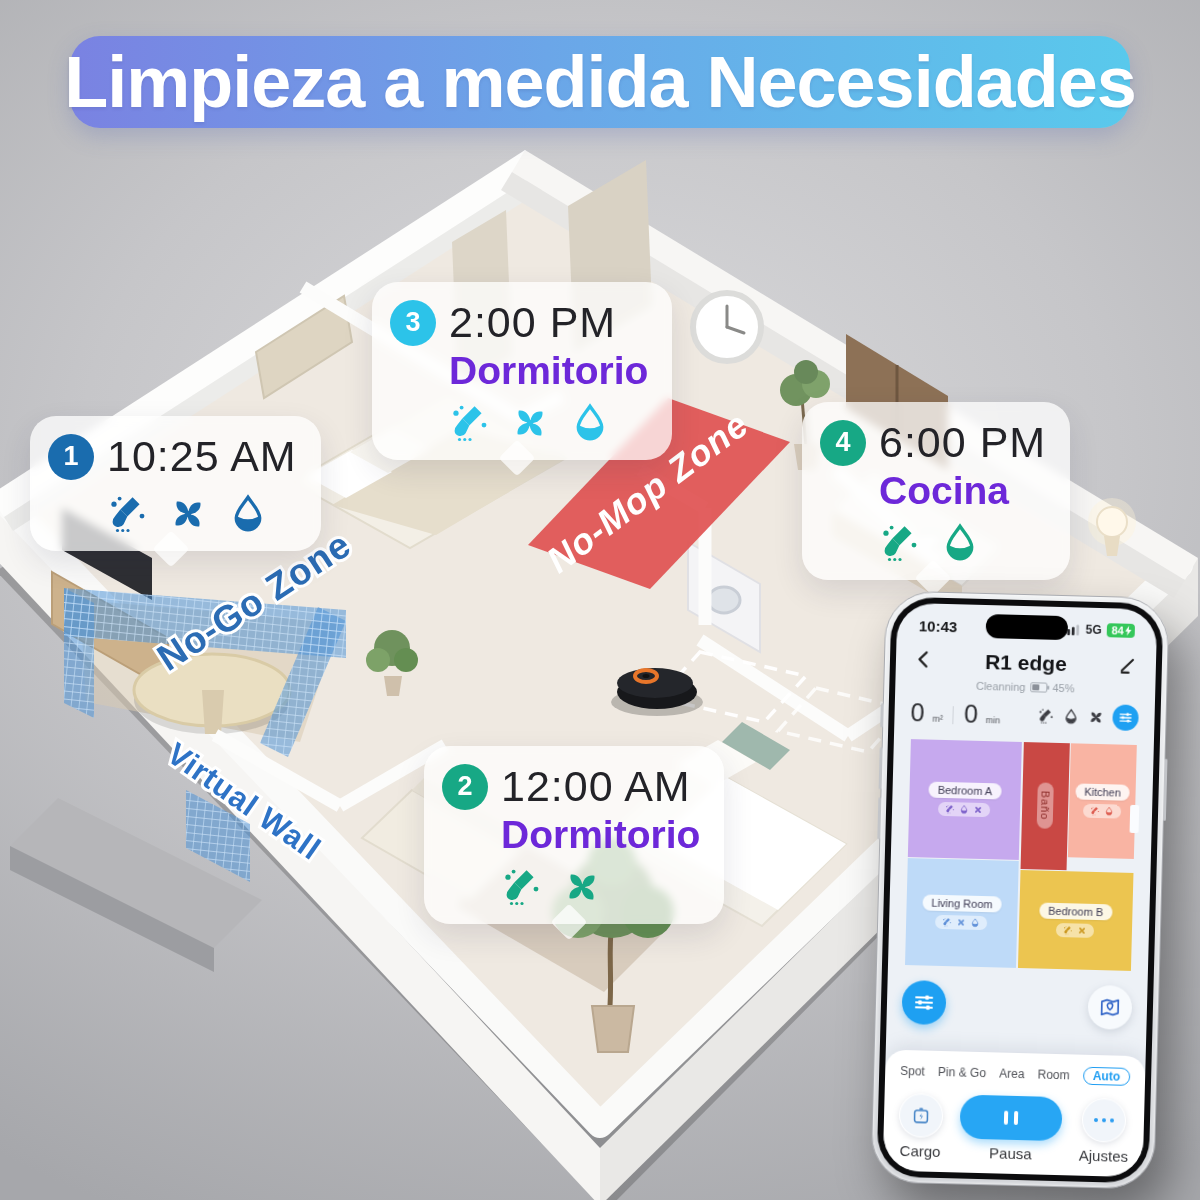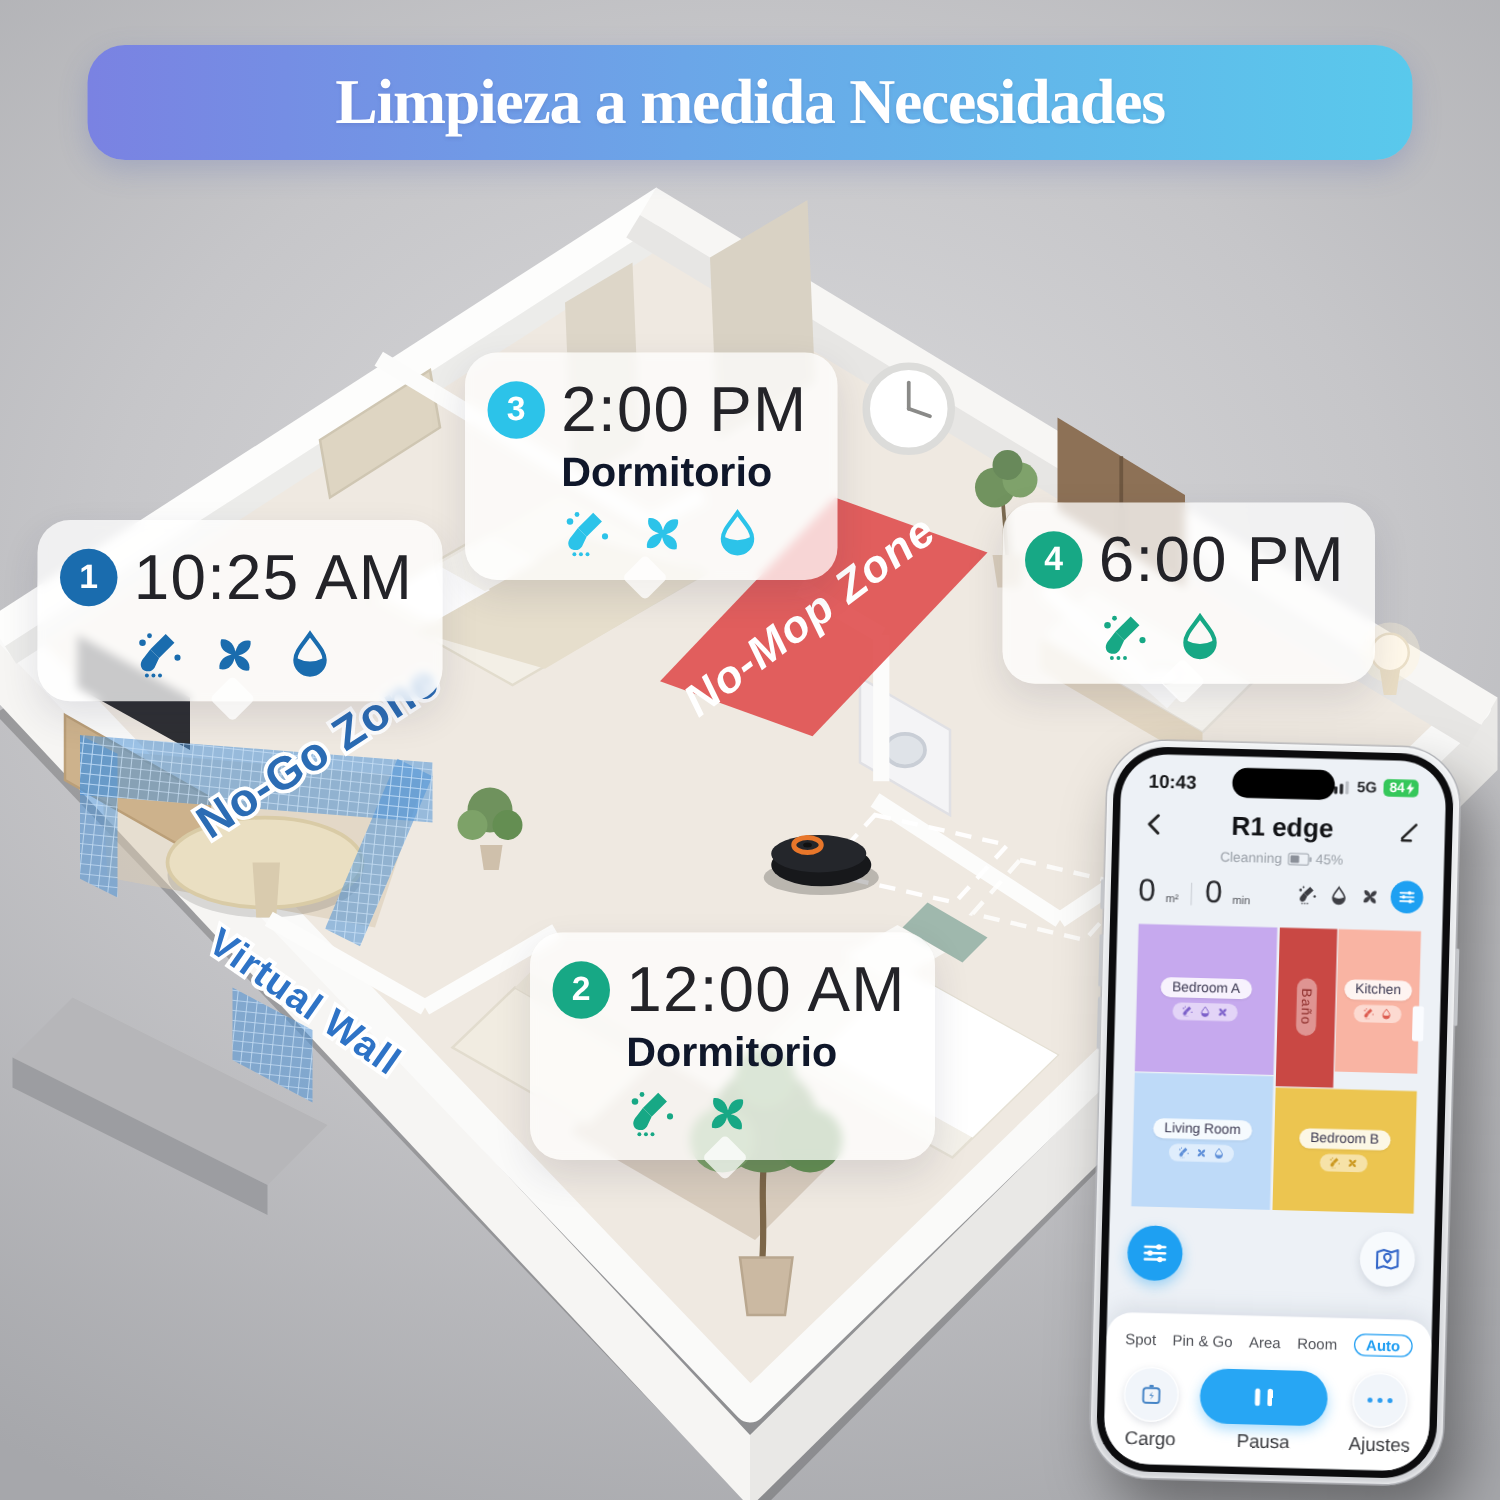--- a/index.html
+++ b/index.html
@@ -11,22 +11,22 @@
   svg text{font-family:"Liberation Sans",sans-serif;}
 
   
   .banner{
     position:absolute;left:70px;top:36px;width:1060px;height:92px;
     border-radius:30px;display:flex;align-items:center;justify-content:center;
     background:linear-gradient(90deg,#7a82e2 0%, #6ba6e8 45%, #59c9ec 100%);
     box-shadow:0 8px 22px rgba(80,100,180,.25);
   }
   .banner h1{
-    margin:0;color:#fff;font-size:51px;font-weight:800;letter-spacing:-1px;
-    text-shadow:0 2px 3px rgba(60,80,150,.18);white-space:nowrap;font-family:Liberation Serif, serif;
+    margin:0;color:#fff;font-size:72px;font-weight:800;letter-spacing:-1px;
+    text-shadow:0 2px 3px rgba(60,80,150,.18);white-space:nowrap;
   }
 
   
   .scene{position:absolute;inset:0;}
 
   
   .callout{
     position:absolute;background:rgba(255,255,255,.74);border-radius:26px;
     padding:16px 24px 16px 18px;box-shadow:0 12px 30px rgba(40,40,70,.12);
     backdrop-filter:blur(4px);
@@ -34,22 +34,22 @@
   .callout::after{
     content:"";position:absolute;bottom:-11px;left:44%;width:26px;height:26px;
     background:rgba(255,255,255,.74);transform:rotate(45deg);border-radius:4px;
   }
   .co-row{display:flex;align-items:center;gap:13px;}
   .badge{
     width:46px;height:46px;border-radius:50%;flex:0 0 46px;
     display:flex;align-items:center;justify-content:center;
     color:#fff;font-size:27px;font-weight:700;
   }
-  .time{font-size:51px;color:#232328;font-weight:400;letter-spacing:1px;white-space:nowrap;}
-  .room{font-size:33px;font-weight:700;color:#0f172a;margin:4px 0 0 59px;line-height:1;}
+  .time{font-size:43px;color:#232328;font-weight:400;letter-spacing:1px;white-space:nowrap;}
+  .room{font-size:39px;font-weight:700;color:#6d28d9;margin:4px 0 0 59px;line-height:1;}
   .co-icons{display:flex;gap:18px;margin:12px 0 0 59px;align-items:center;}
   .co-icons svg{width:42px;height:42px;}
   .acc-blue  {background:#1a6cae;} .ic-blue  {color:#1a6cae;}
   .acc-cyan  {background:#2cc3e9;} .ic-cyan  {color:#2cc3e9;}
   .acc-green {background:#17a885;} .ic-green {color:#17a885;}
 
   
   .phone{
     position:absolute;left:878px;top:594px;width:282px;height:590px;
     border-radius:48px;transform:rotate(1.5deg);
@@ -378,20 +378,21 @@
         <use href="#i-drop"></use>
       </svg>
   </div>
 </div>
 
 <div class="callout" style="left:802px;top:402px;">
   <div class="co-row">
     <span class="badge acc-green">4</span>
     <span class="time">6:00 PM</span>
   </div>
+  <div class="room">Cocina</div>
   <div class="co-icons ic-green">
     <svg>
         <use href="#i-mop"></use>
       </svg>
     <svg>
         <use href="#i-drop"></use>
       </svg>
   </div>
 </div>
 

